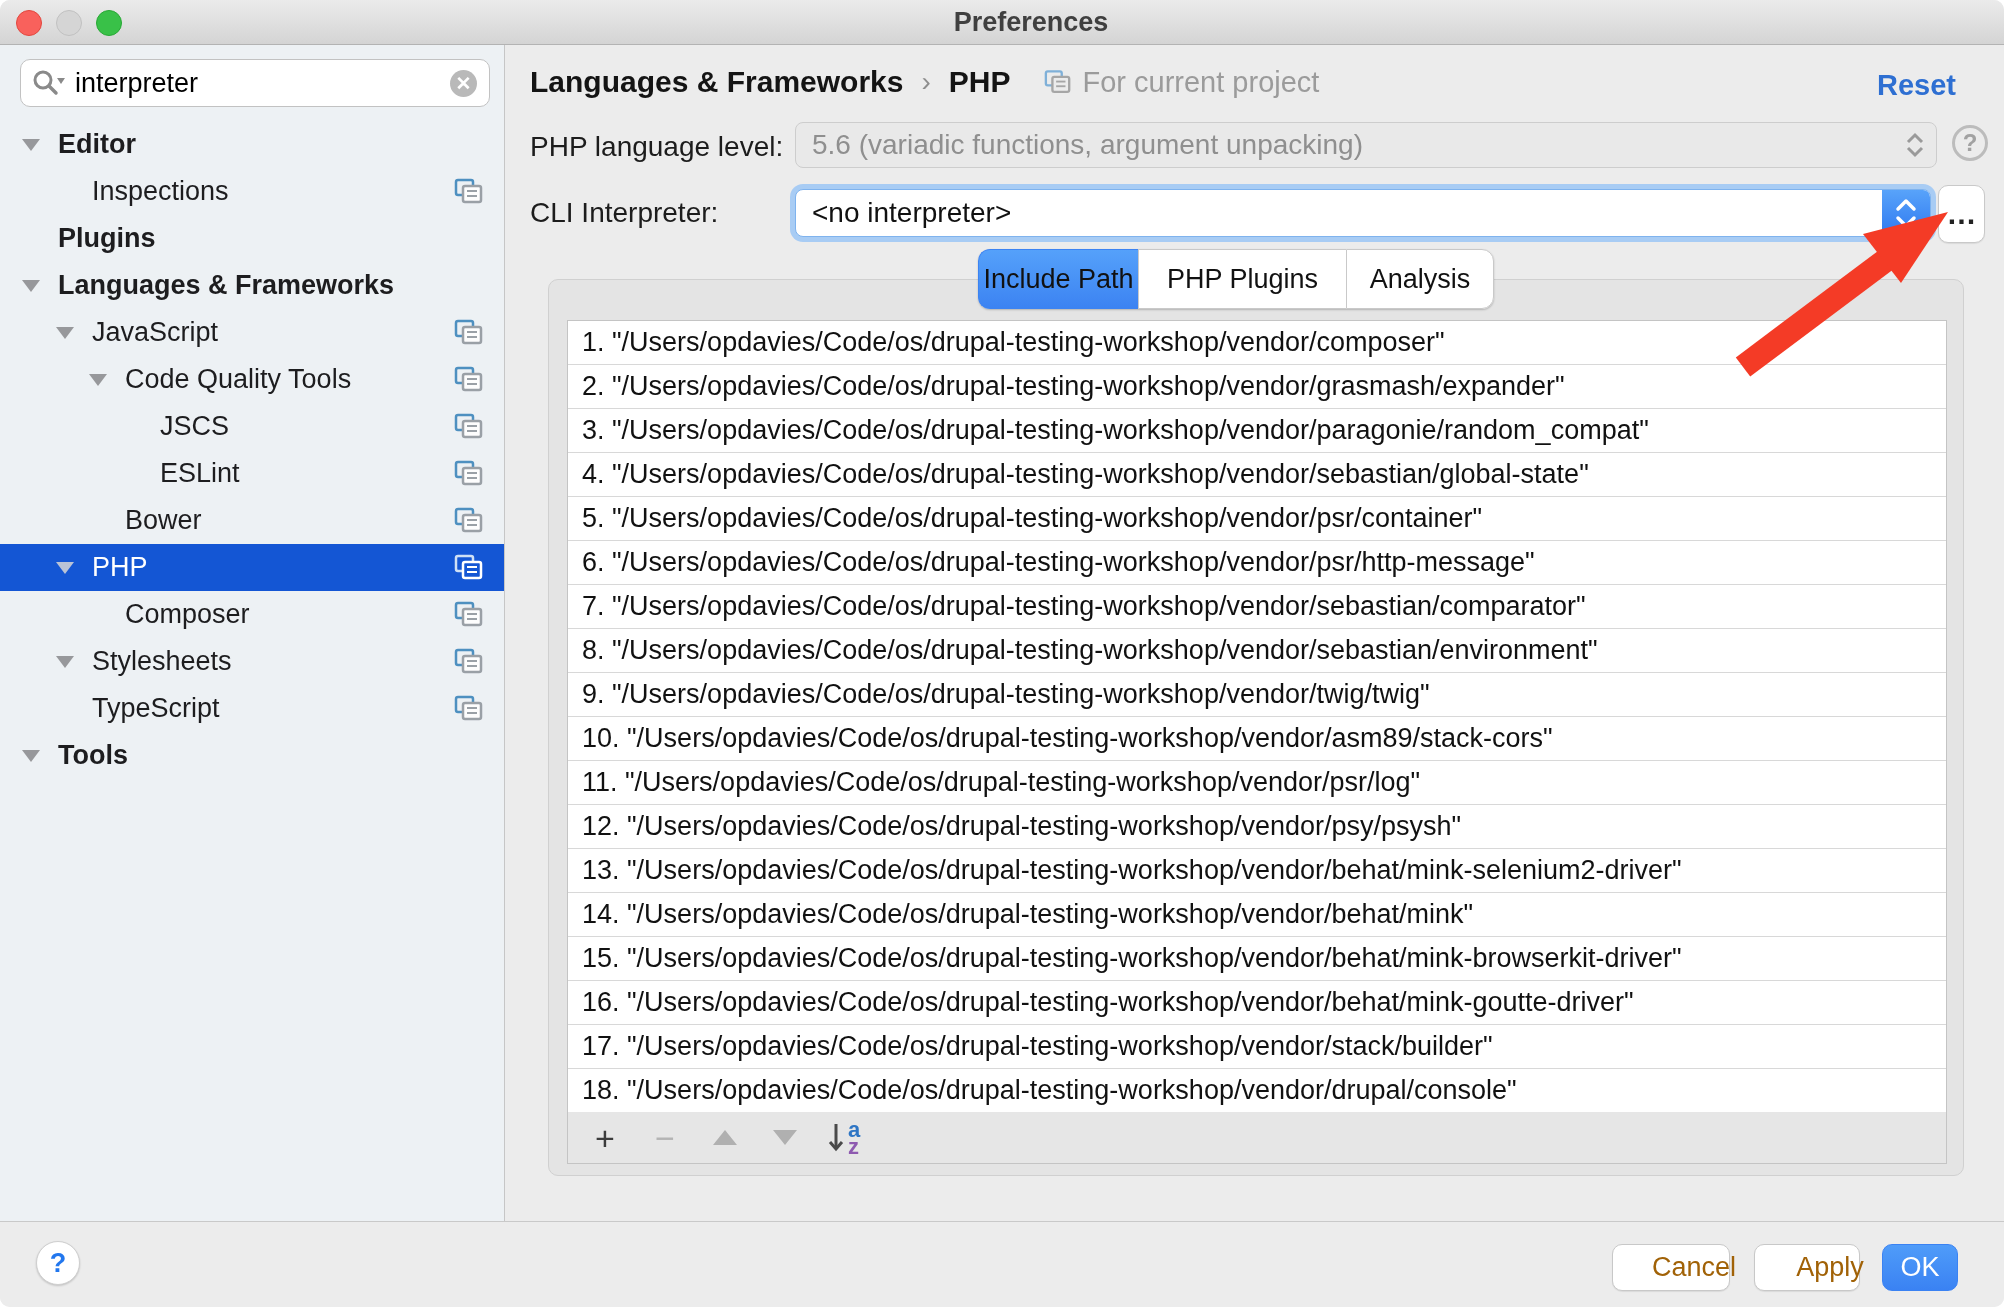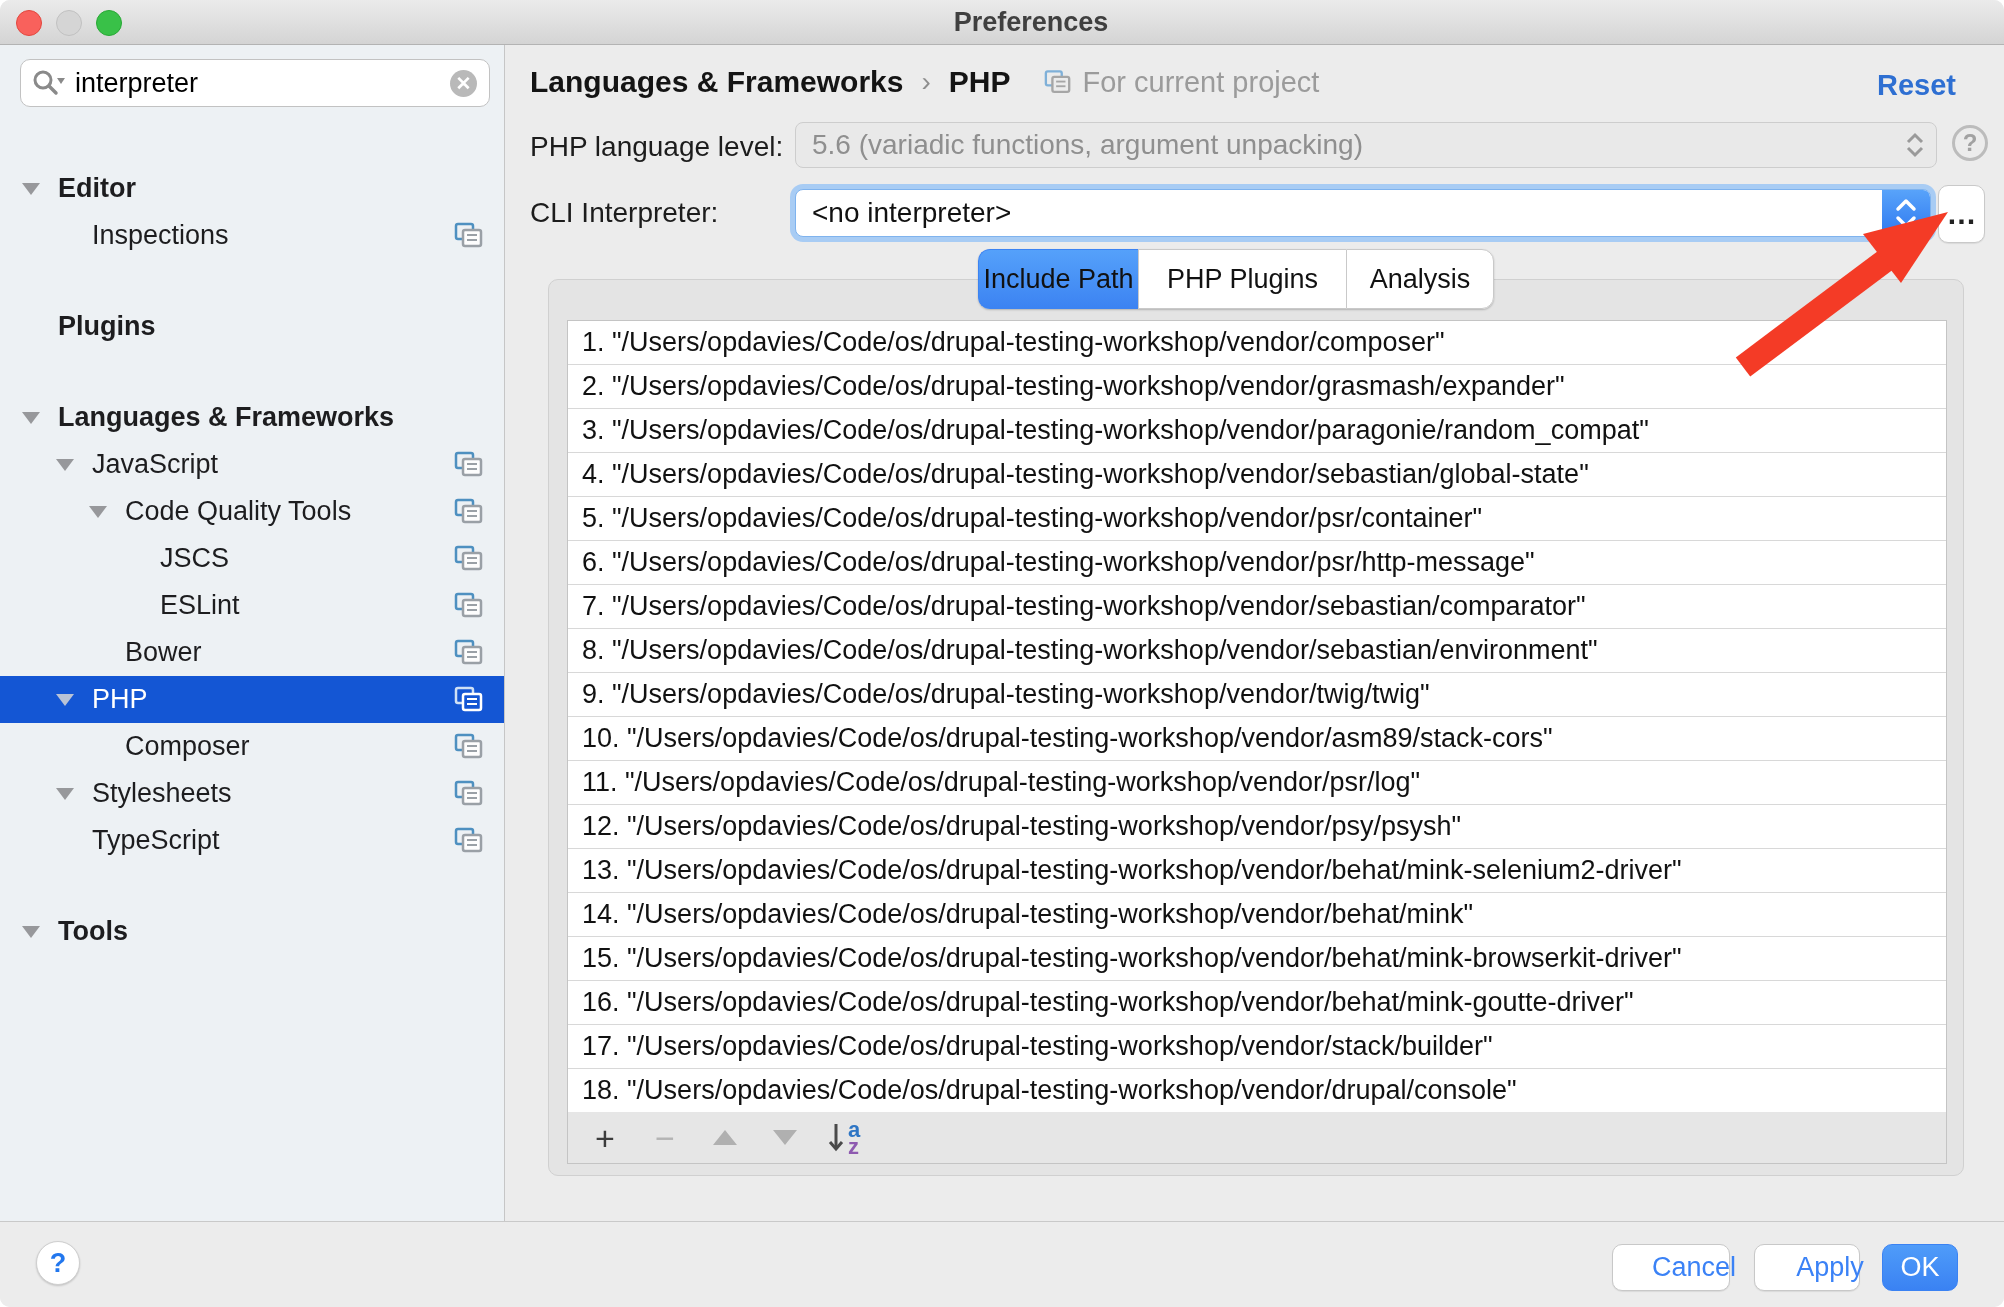--- a/index.html
+++ b/index.html
@@ -23,21 +23,21 @@
     border:1px solid #c2c2c2;border-radius:10px;box-sizing:border-box;display:flex;align-items:center;}
   .search-icon-wrap{margin-left:10px;display:flex;align-items:center;}
   .searchbox input{border:none;outline:none;flex:1;font-size:27px;color:#000000;margin-left:8px;
     font-family:"Liberation Sans",sans-serif;background:transparent;}
   .clear-btn{width:27px;height:27px;border-radius:50%;background:#b9b9b9;color:#fff;font-size:19px;
     font-weight:bold;display:flex;align-items:center;justify-content:center;margin-right:12px;cursor:pointer;}
 
   .tree{position:absolute;left:0;top:76px;width:100%;}
   .tree-item{height:47px;display:flex;align-items:center;font-size:27px;color:#1d1d1f;position:relative;}
   .tree-item.bold .lbl{font-weight:bold;}
-  .tree-item.lvl0{padding-left:22px;margin-top:44px;}
+  .tree-item.lvl0{padding-left:22px;}
   .tree-item.lvl1{padding-left:56px;}
   .tree-item.lvl2{padding-left:89px;}
   .tree-item.lvl3{padding-left:124px;}
   .twisty{width:36px;display:flex;align-items:center;flex:0 0 36px;}
   .twisty .tri{width:0;height:0;border-left:9px solid transparent;border-right:9px solid transparent;
     border-top:12px solid #97989b;}
   .hidden{visibility:hidden;}
   .share{margin-left:auto;margin-right:20px;flex:0 0 auto;display:flex;}
   .tree-item.selected{background:#1456d4;color:#ffffff;}
   .tree-item.selected .twisty .tri{border-top-color:#b9c3d6;}
@@ -121,21 +121,21 @@
 
   
   .bottombar{position:absolute;left:0;bottom:0;width:100%;height:86px;background:#ececec;
     border-top:1px solid #c9c9c9;box-sizing:border-box;}
   .help-btn{position:absolute;left:36px;top:19px;width:44px;height:44px;border-radius:50%;background:#fff;
     border:1px solid #cfcfcf;box-shadow:0 1px 2px rgba(0,0,0,0.18);color:#2277ee;font-size:27px;font-weight:bold;
     display:flex;align-items:center;justify-content:center;box-sizing:border-box;cursor:pointer;}
   .btn{position:absolute;top:22px;height:47px;border-radius:10px;font-size:27px;display:flex;
     align-items:center;justify-content:center;box-sizing:border-box;cursor:pointer;
     font-family:"Liberation Sans",sans-serif;}
-  .btn-plain{background:#fff;border:1px solid #c8c8c8;color:#3b82f6;box-shadow:0 1px 1px rgba(0,0,0,0.08);padding-left:46px;}
+  .btn-plain{background:#fff;border:1px solid #c8c8c8;color:#a16207;box-shadow:0 1px 1px rgba(0,0,0,0.08);padding-left:46px;}
   .btn-cancel{left:1612px;width:118px;}
   .btn-apply{left:1754px;width:106px;}
   .btn-ok{left:1882px;width:76px;background:linear-gradient(#4f9cf9,#3a82f3);border:1px solid #3a82f3;
     color:#fff;}
 </style>
 </head>
 <body>
 
 <div class="window">
 

